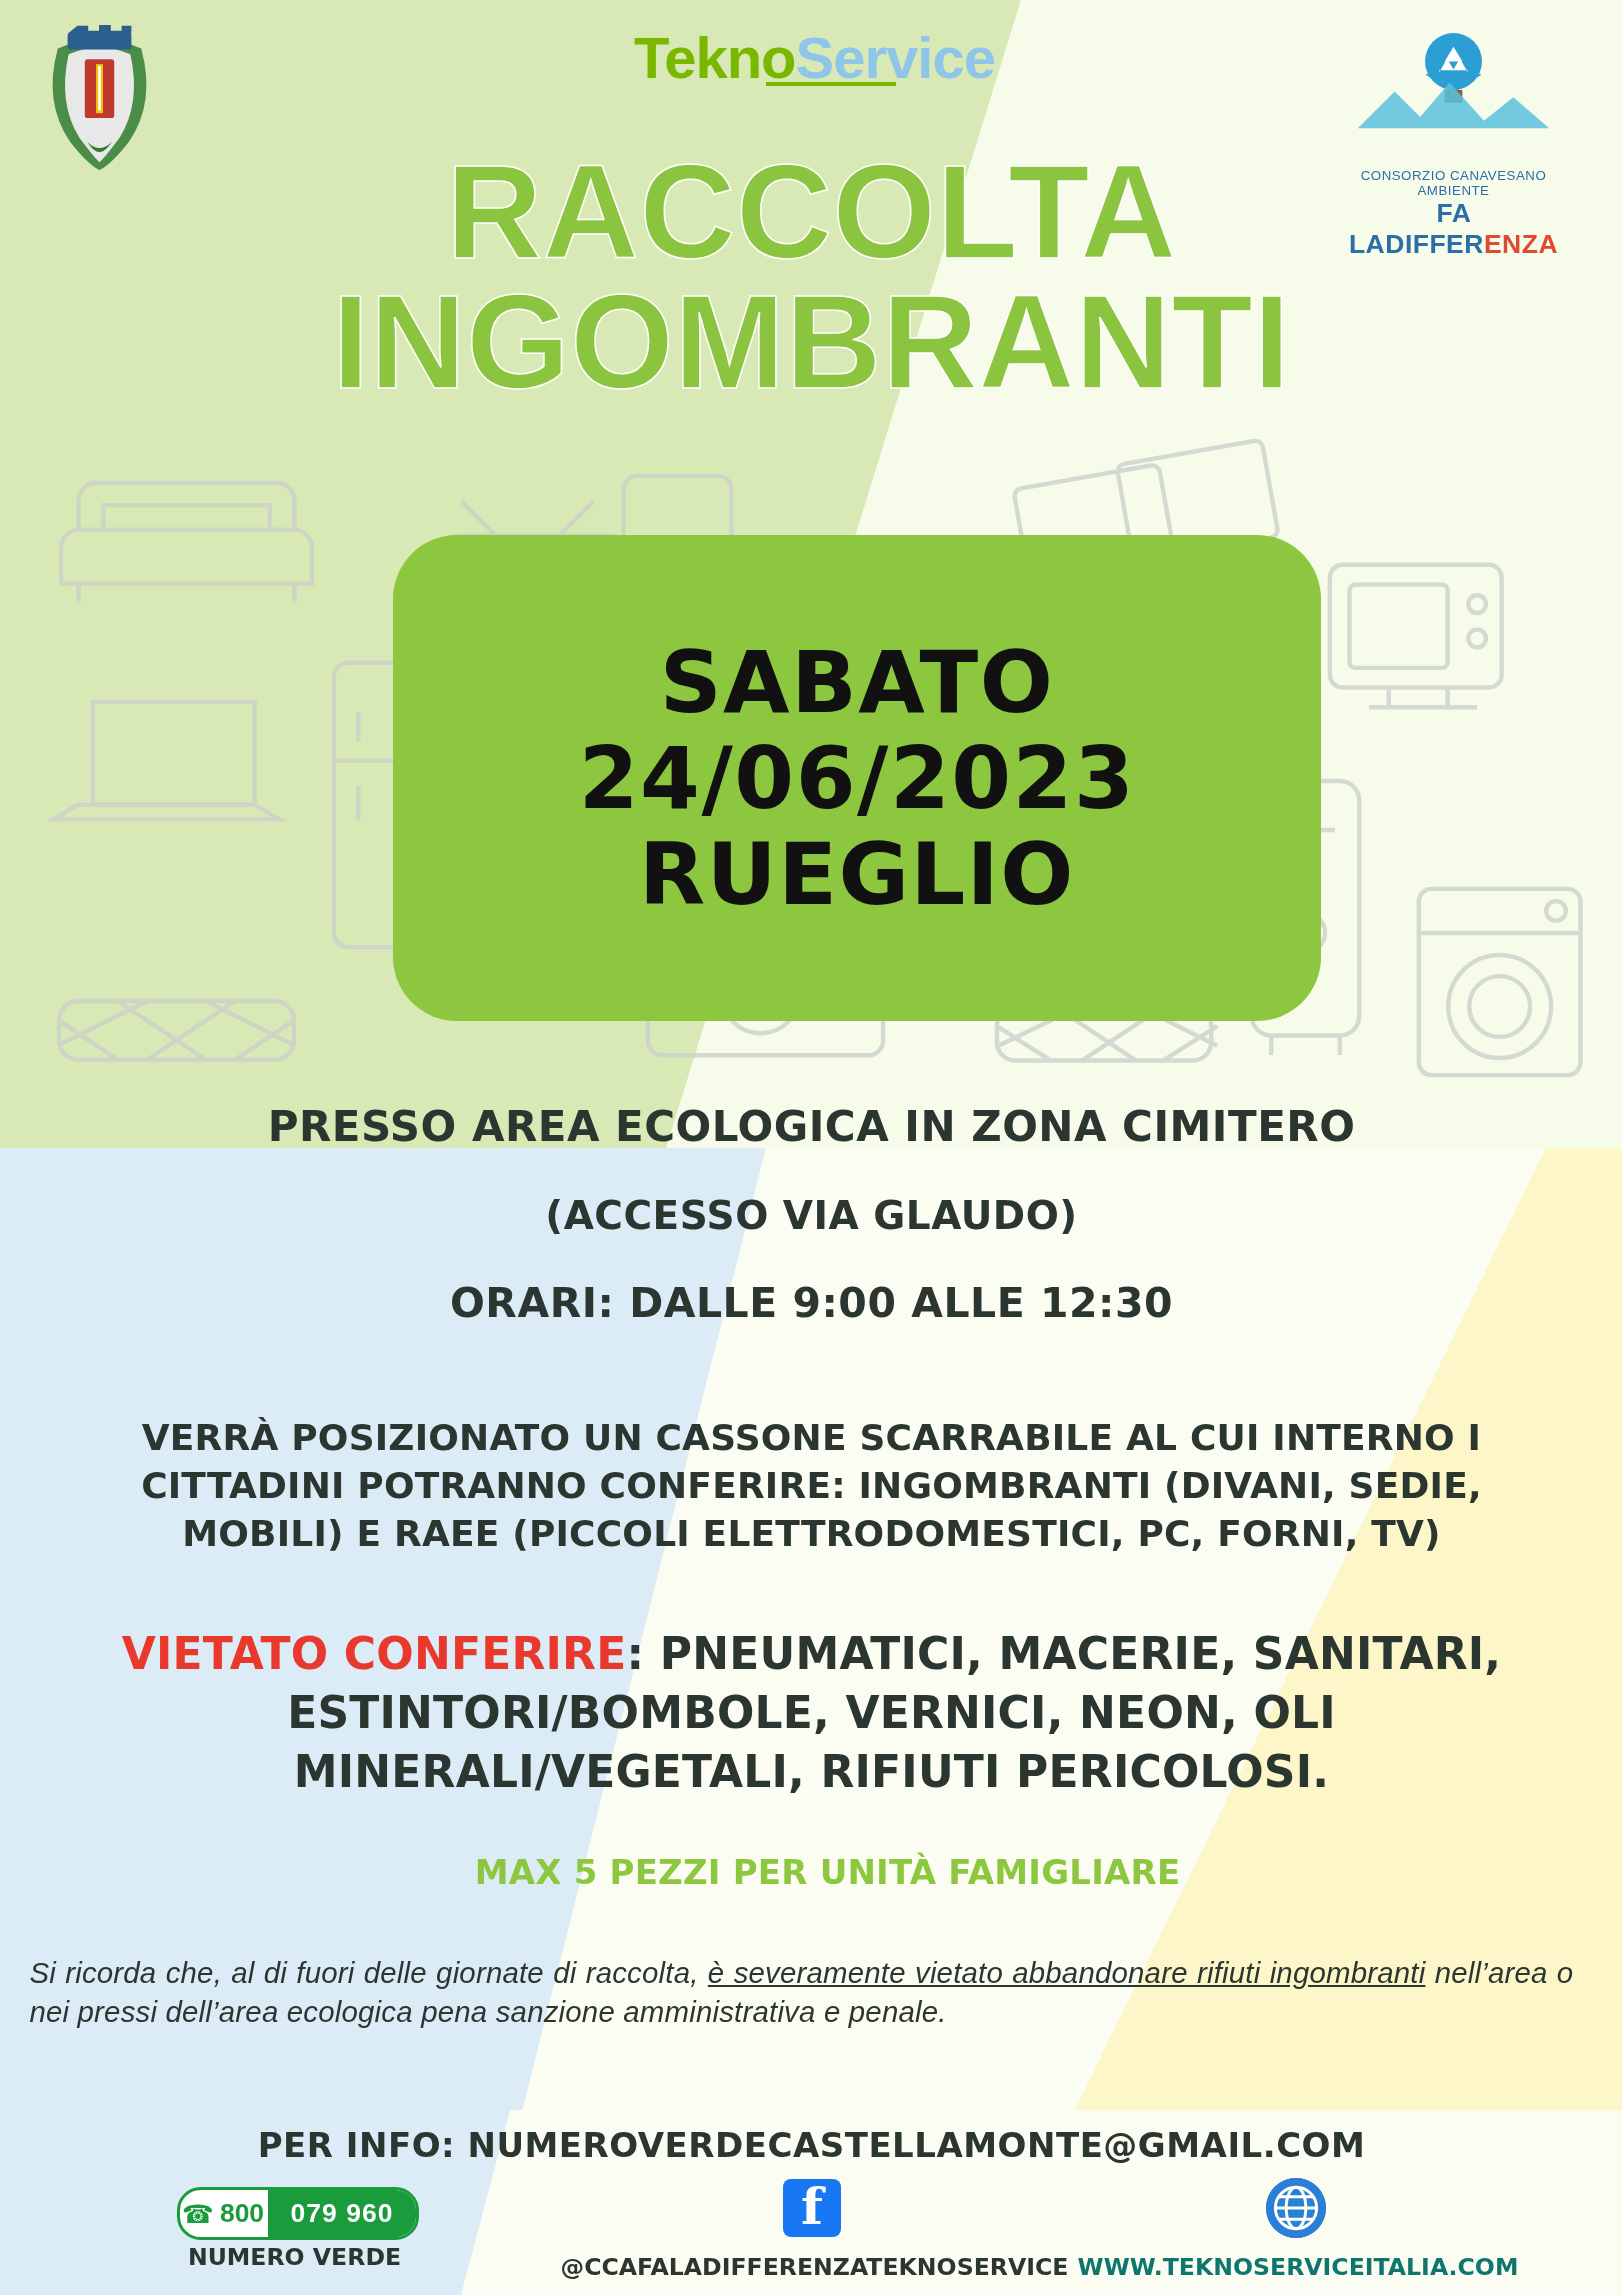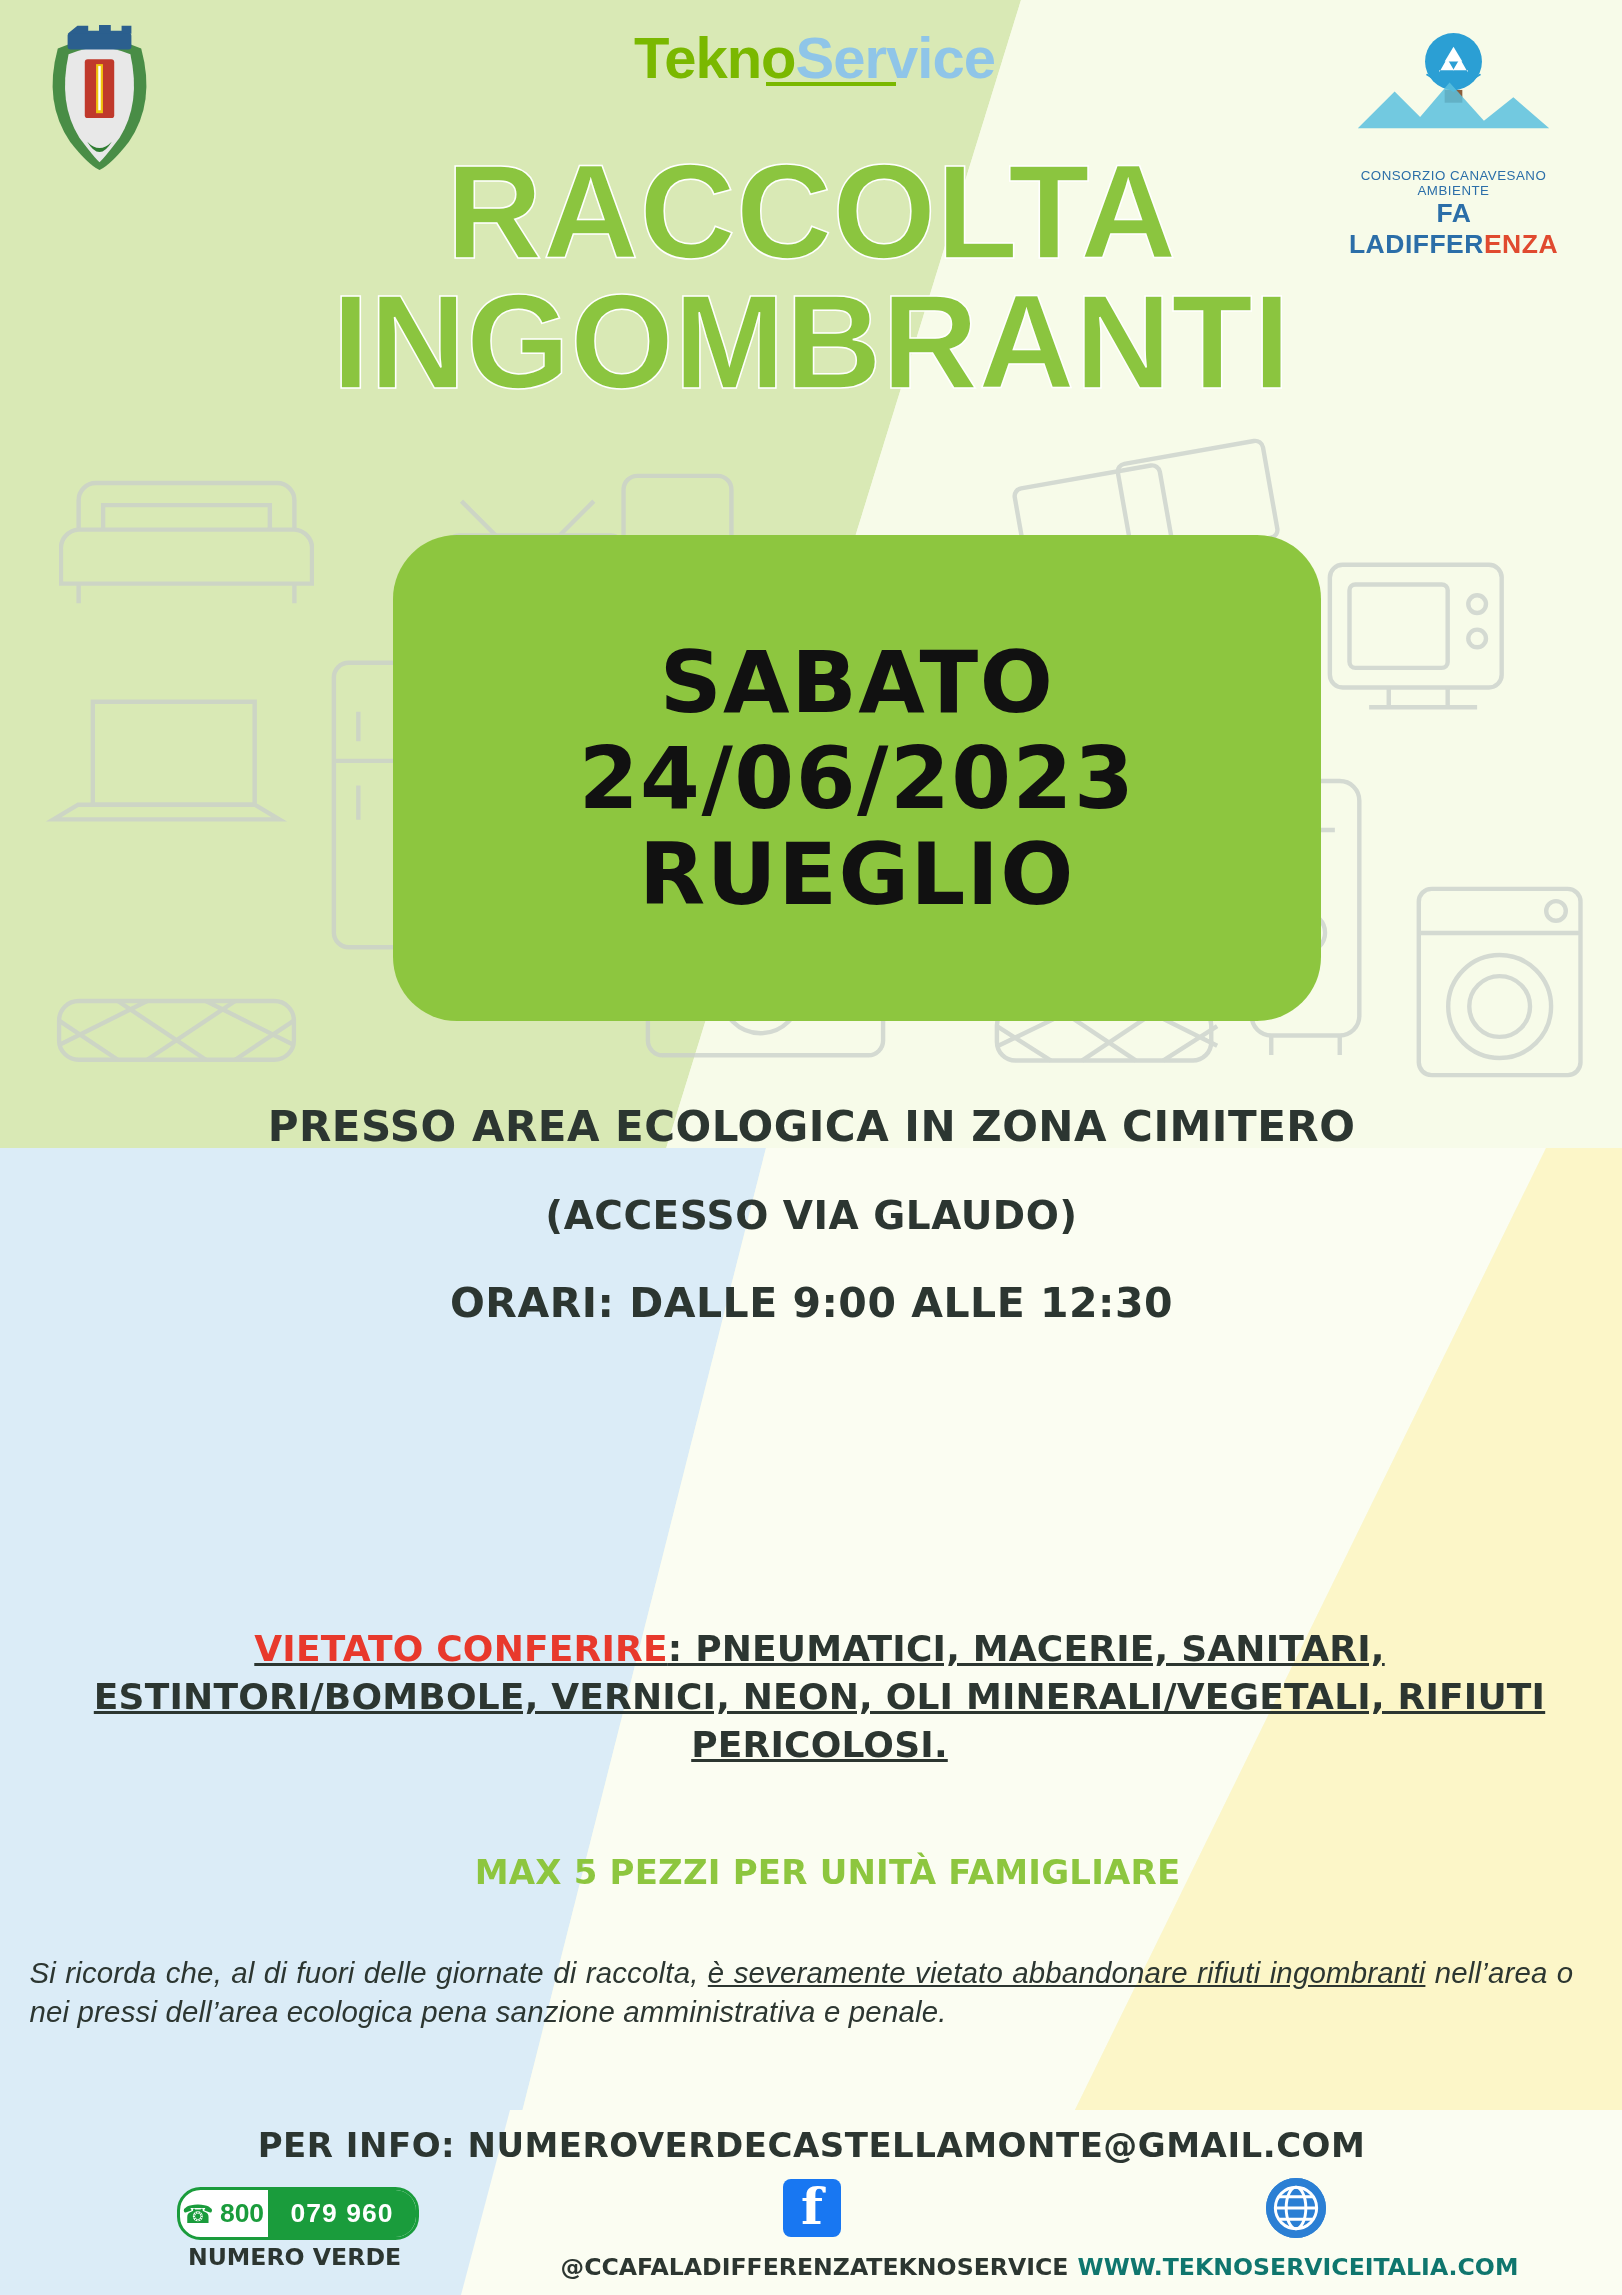--- a/index.html
+++ b/index.html
@@ -185,23 +185,22 @@
     font-weight: bold;
     font-family: "DejaVu Sans", sans-serif;
     line-height: 1.34;
     letter-spacing: 0.2px;
   }
   #p-info {
     left: 64px; top: 1414px; width: 1495px;
     font-size: 36px;
   }
   #p-vietato {
-    left: 72px; top: 1625px; width: 1495px;
-    font-size: 36px;
-    text-decoration: underline;
+    left: 64px; top: 1625px; width: 1495px;
+    font-size: 44px;
   }
   #p-vietato .warn { color: #e8392c; }
   #p-max {
     left: 80px; top: 1850px; width: 1495px;
     font-size: 34px;
     color: #8dc63f;
   }
   #p-note {
     left: 14.7px; top: 1929px; width: 1544px;
     font-size: 29.4px;
@@ -451,20 +450,21 @@
   <div id="date-badge">
     <div class="dline">SABATO</div>
     <div class="dline">24/06/2023</div>
     <div class="dline">RUEGLIO</div>
   </div>
 
   <div class="addr" id="addr1">PRESSO AREA ECOLOGICA IN ZONA CIMITERO</div>
   <div class="addr" id="addr2">(ACCESSO VIA GLAUDO)</div>
   <div class="addr" id="addr3">ORARI: DALLE 9:00 ALLE 12:30</div>
 
+  <div class="body-p" id="p-info">VERRÀ POSIZIONATO UN CASSONE SCARRABILE AL CUI INTERNO I CITTADINI POTRANNO CONFERIRE: INGOMBRANTI (DIVANI, SEDIE, MOBILI) E RAEE (PICCOLI ELETTRODOMESTICI, PC, FORNI, TV)</div>
 
   <div class="body-p" id="p-vietato">
     <span class="warn">VIETATO CONFERIRE</span><span>: PNEUMATICI, MACERIE, SANITARI, ESTINTORI/BOMBOLE, VERNICI, NEON, OLI MINERALI/VEGETALI, RIFIUTI PERICOLOSI.</span>
   </div>
 
   <div class="body-p" id="p-max">MAX 5 PEZZI PER UNITÀ FAMIGLIARE</div>
 
   <div class="body-p" id="p-note">
     <span>Si ricorda che, al di fuori delle giornate di raccolta, </span><span class="u">è severamente vietato abbandonare rifiuti ingombranti</span><span> nell’area o nei pressi dell’area ecologica pena sanzione amministrativa e penale.</span>
   </div>

